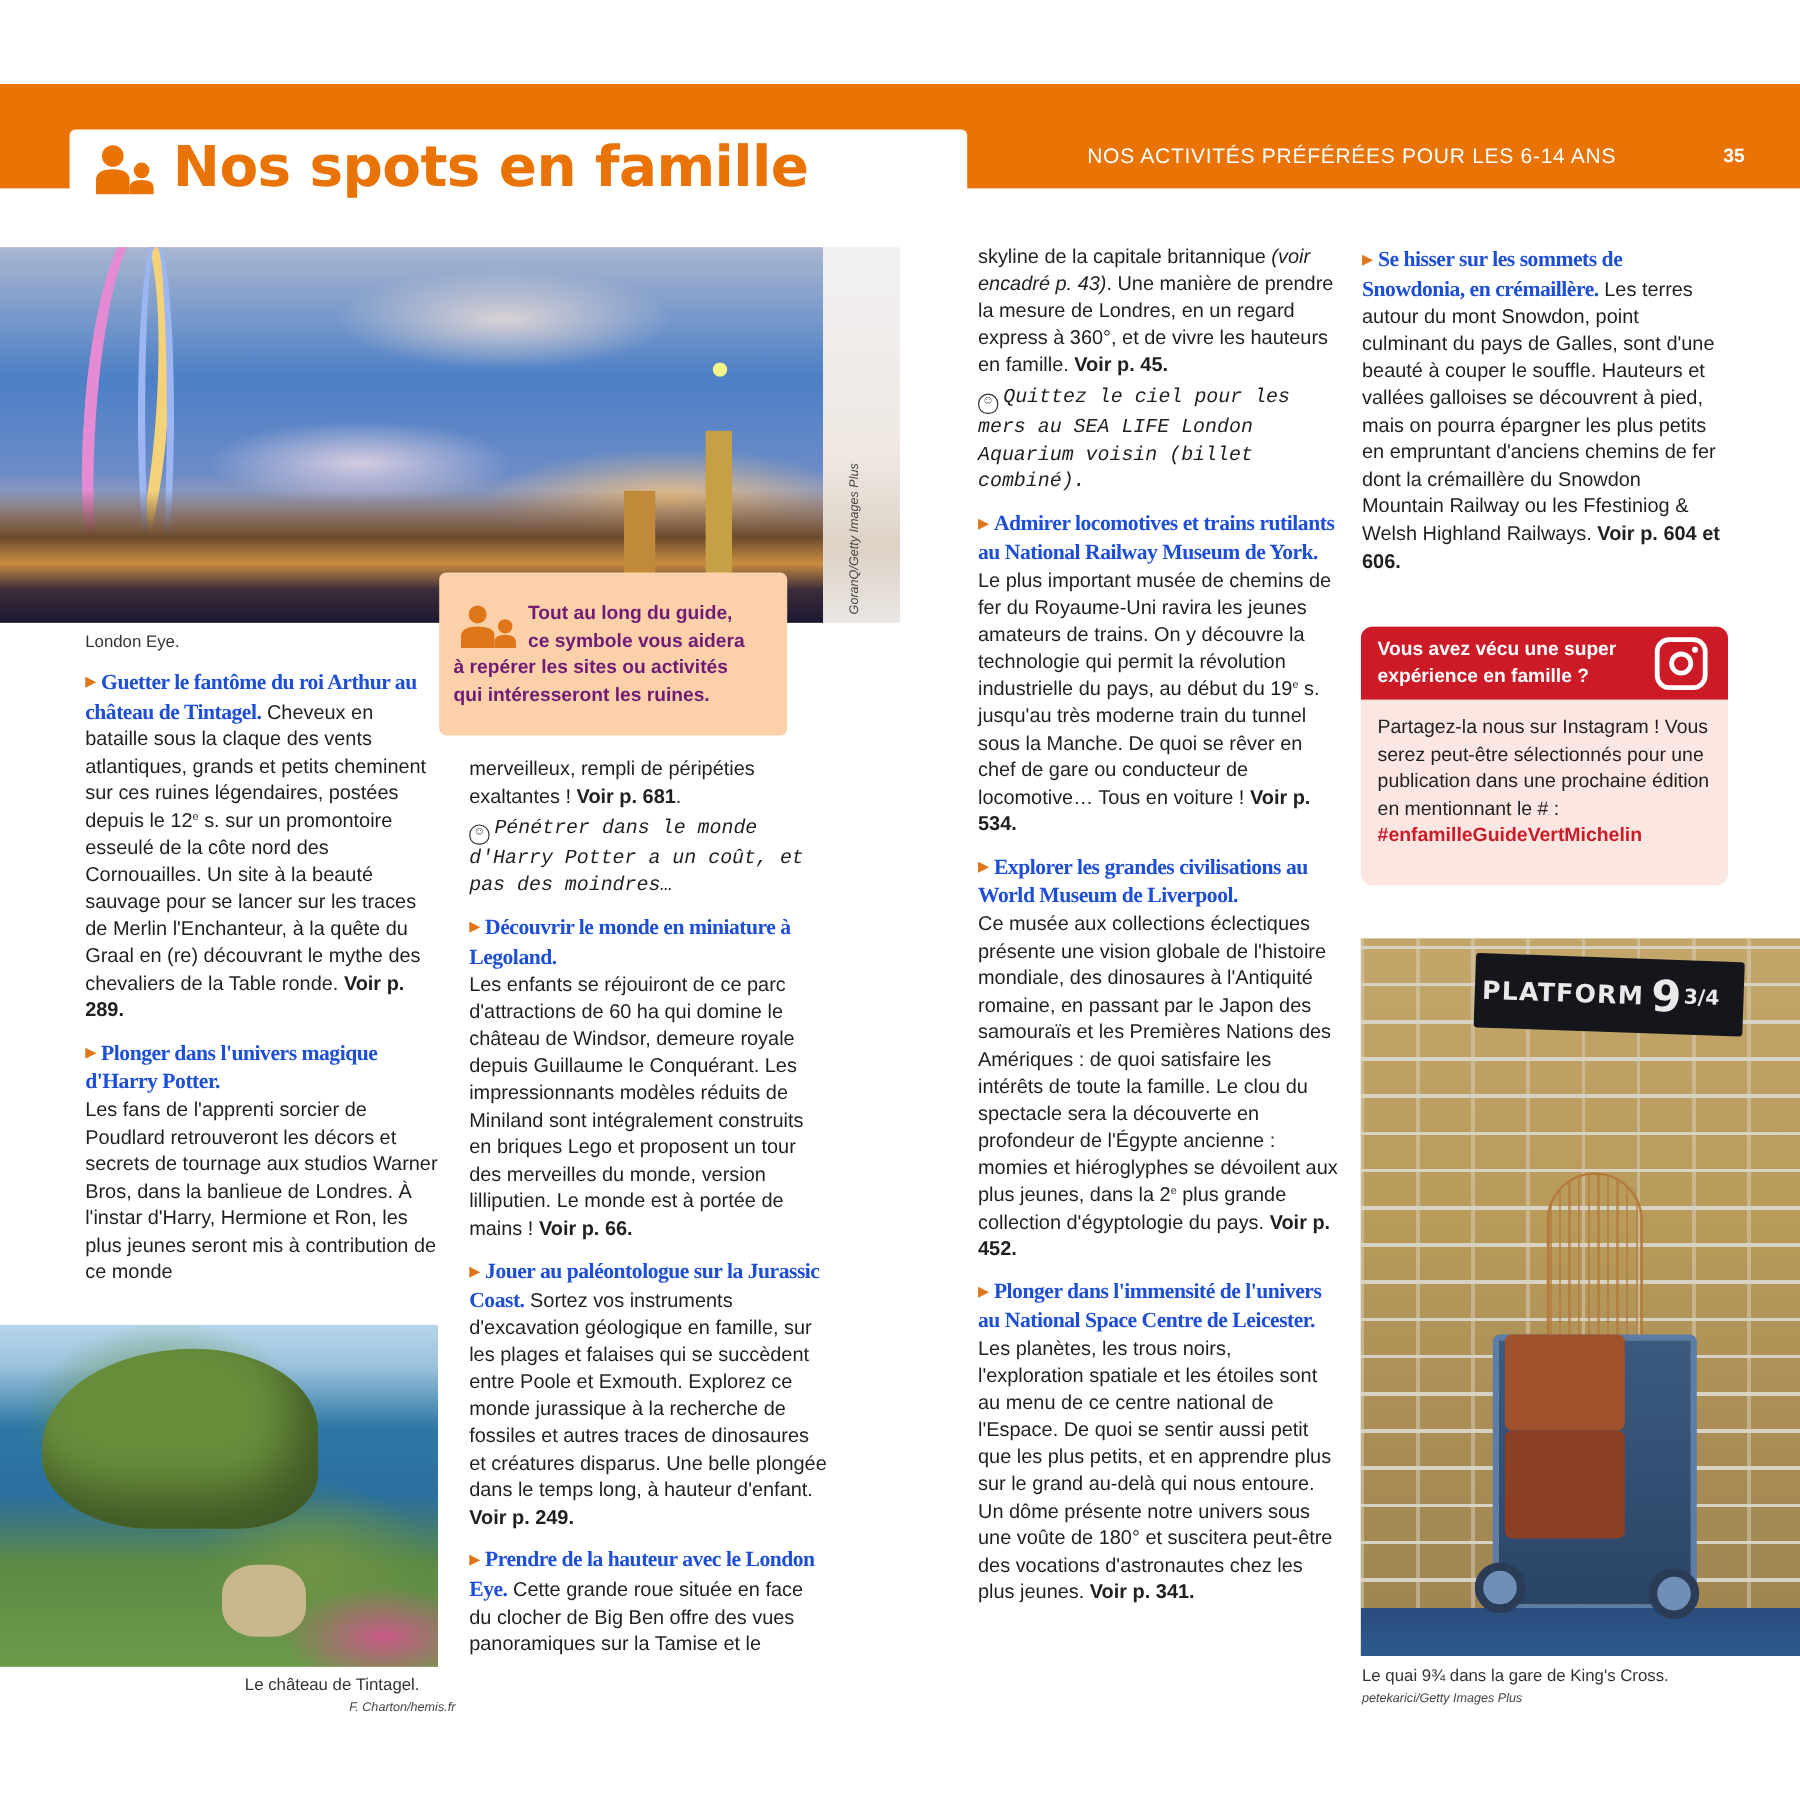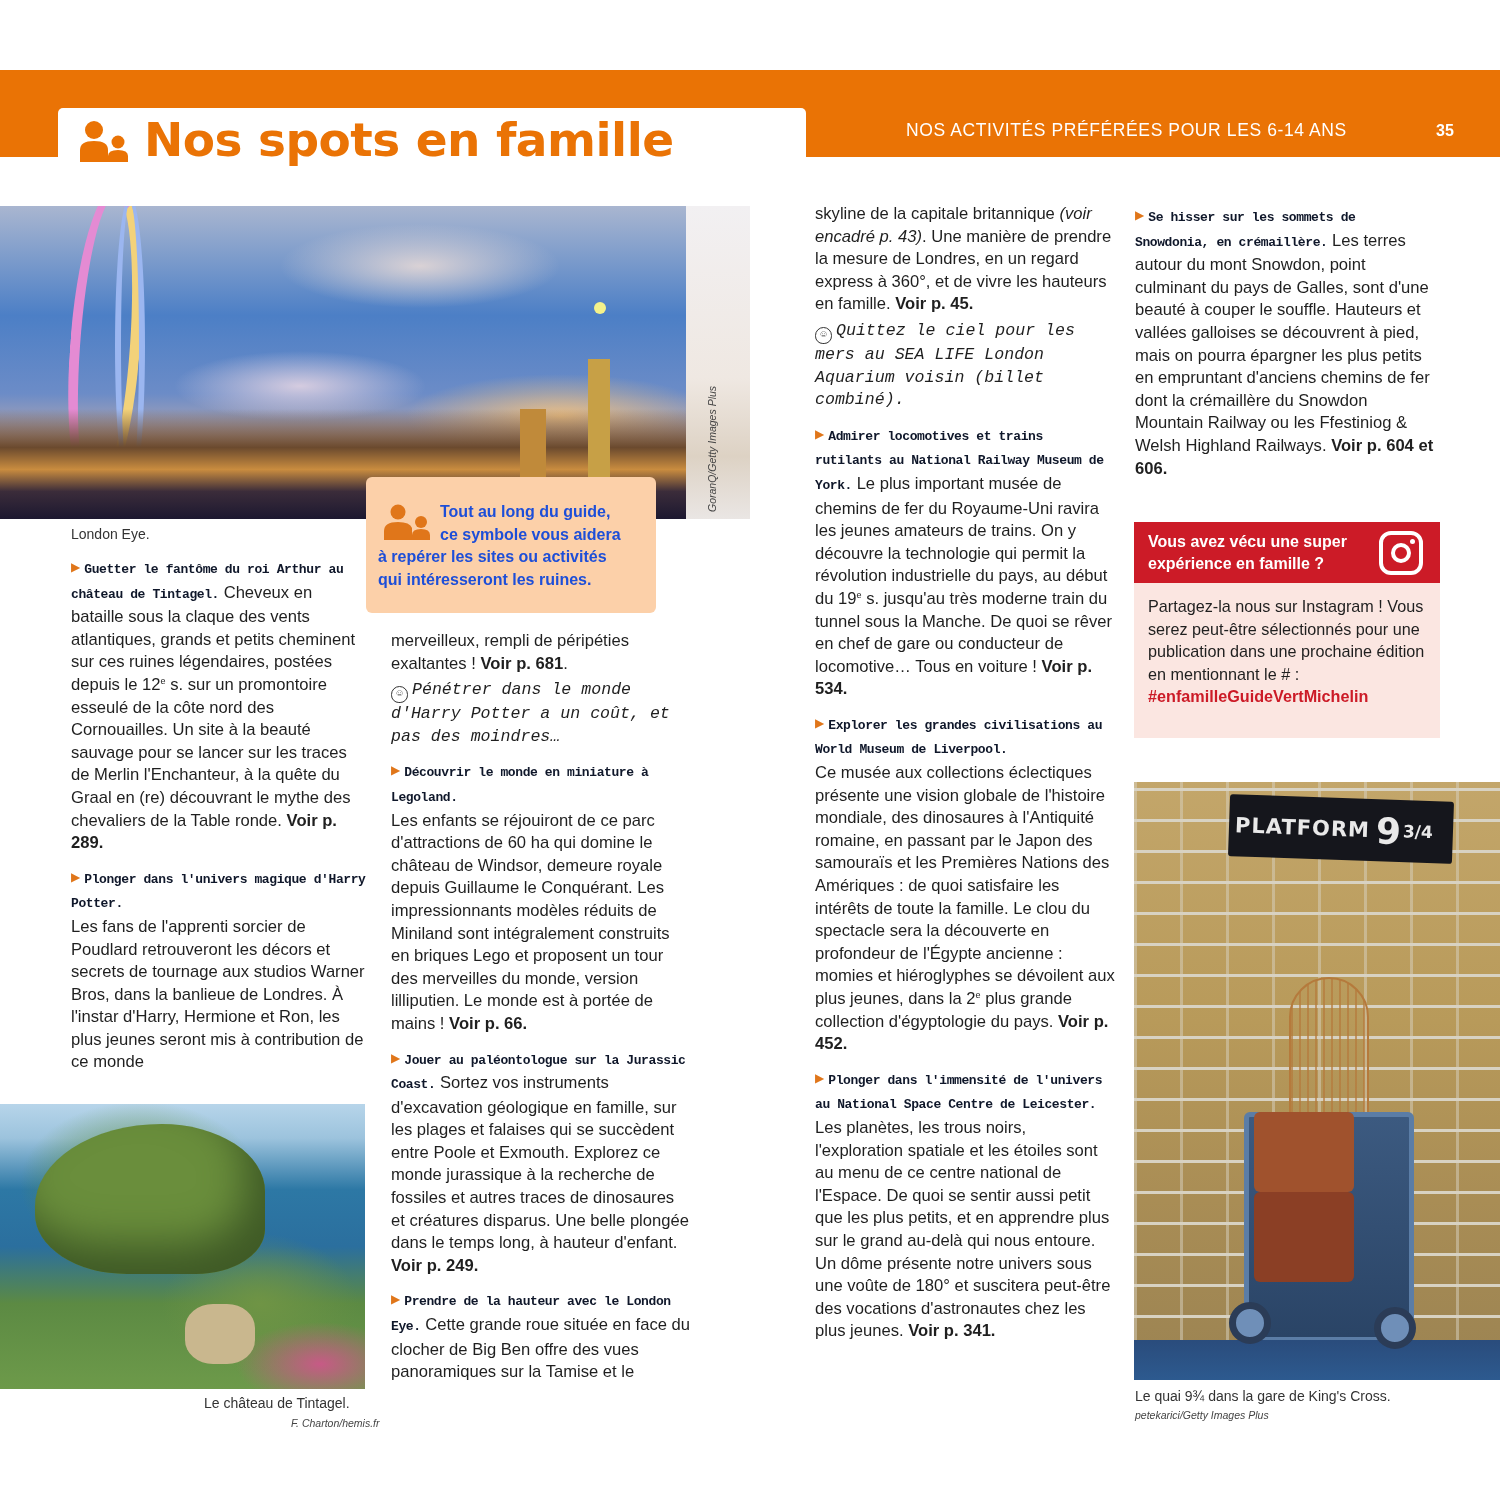--- a/index.html
+++ b/index.html
@@ -24,46 +24,46 @@
   .eye-wheel2 { position: absolute; left: 115px; top: -10px; width: 30px; height: 300px; border-radius: 50%; border: 6px solid #9bb6f0; }
   .skyline { position: absolute; left: 0; bottom: 0; width: 686px; height: 110px;
     background: linear-gradient(180deg, rgba(60,45,40,0) 0%, #6b4a2e 35%, #c98c3f 55%, #3b2c3a 75%, #1c1830 100%); }
   .tower { position: absolute; bottom: 40px; background: #d4a33d; }
   .bigben-face { position: absolute; left: 594px; top: 96px; width: 12px; height: 12px; border-radius: 50%; background: #f5f28a; }
   .photo-eye-strip { left: 686px; top: 206px; width: 64px; height: 313px; background: linear-gradient(180deg, #f2f0f2 0%, #efe8e2 55%, #ddd2c4 80%, #eae6e4 100%); }
   .credit-vertical { position: absolute; left: 706px; top: 512px; transform-origin: left top; transform: rotate(-90deg); font-style: italic; font-size: 10.5px; color: #444; white-space: nowrap; }
 
   .callout { position: absolute; left: 366px; top: 477px; width: 290px; height: 136px; background: #fcd0a9; border-radius: 6px; padding: 24px 10px 0 12px; }
   .callout .cicon { position: absolute; left: 18px; top: 27px; width: 50px; height: 36px; }
-  .callout-text { font-weight: bold; color: #1d4ed8; font-size: 16px; line-height: 22.5px; }
+  .callout-text { font-weight: bold; color: #701a75; font-size: 16px; line-height: 22.5px; }
   .callout-text .l1 { display: block; padding-left: 62px; }
   .callout-text .l2 { display: block; padding-left: 62px; }
 
   .caption { position: absolute; font-size: 14px; color: #333; }
   .credit { position: absolute; font-size: 10.5px; font-style: italic; color: #444; }
 
   .col { position: absolute; font-size: 16.6px; line-height: 22.6px; color: #1f1f1f; }
   .entry { margin-bottom: 12px; }
-  .h { font-family: Liberation Mono, monospace; font-weight: bold; color: #0f172a; font-size: 13px; line-height: 22.6px; letter-spacing: -0.4px; }
+  .h { font-family: Liberation Serif, serif; font-weight: bold; color: #1d4ed8; font-size: 18px; line-height: 22.6px; letter-spacing: -0.4px; }
   .tri { font-family: "DejaVu Sans", sans-serif; font-size: 12px; color: #e0761a; position: relative; top: -2px; margin-right: 4px; }
   .ref { font-weight: bold; }
   .tip { font-style: italic; margin-bottom: 12px; font-family: Liberation Mono, monospace; }
   .tip .smile { display: inline-block; width: 17px; height: 17px; border: 1.5px solid #333; border-radius: 50% 50% 46% 46%; font-size: 10px; line-height: 13px; text-align: center; margin-right: 4px; vertical-align: -2px; font-style: normal; }
   sup { font-size: 9px; vertical-align: 6px; line-height: 0; }
 
   .photo-tintagel { left: 0; top: 1104px; width: 365px; height: 285px;
     background:
       radial-gradient(ellipse 120px 60px at 320px 260px, #c75a86, rgba(199,90,134,0) 70%),
       radial-gradient(ellipse 160px 110px at 140px 80px, #5f8f3a, rgba(95,143,58,0) 75%),
       radial-gradient(ellipse 140px 100px at 260px 200px, #6f9445, rgba(111,148,69,0) 70%),
       linear-gradient(180deg, #b7d5ea 0%, #9cc3dd 12%, #2d78a5 30%, #2b6f9e 50%, #5c8a43 70%, #6d9a4a 100%); }
   .tint-cliff { position: absolute; left: 35px; top: 20px; width: 230px; height: 150px; background: #6a8e3c; border-radius: 55% 45% 30% 40%; box-shadow: inset -20px -30px 40px #3f5a26; }
   .tint-beach { position: absolute; left: 185px; top: 200px; width: 70px; height: 60px; background: #c9b78e; border-radius: 40%; }
 
-  .insta-box { position: absolute; left: 1134px; top: 522px; width: 306px; height: 216px; border-radius: 0; overflow: hidden; background: #fbe6e1; }
+  .insta-box { position: absolute; left: 1134px; top: 522px; width: 306px; height: 216px; border-radius: 10px; overflow: hidden; background: #fbe6e1; }
   .insta-head { height: 61px; background: #cc1b27; padding: 9px 0 0 14px; color: #fff; font-weight: bold; font-size: 16px; line-height: 21.5px; position: relative; }
   .insta-icon { position: absolute; right: 17px; top: 9px; width: 44px; height: 44px; border: 4px solid #fff; border-radius: 12px; }
   .insta-icon::before { content: ""; position: absolute; left: 8px; top: 8px; width: 20px; height: 20px; border: 4px solid #fff; border-radius: 50%; box-sizing: border-box; }
   .insta-icon::after { content: ""; position: absolute; right: 4px; top: 4px; width: 5px; height: 5px; background: #fff; border-radius: 50%; }
   .insta-body { padding: 12px 8px 0 14px; font-size: 16.2px; line-height: 22.6px; color: #1f1f1f; }
   .insta-hash { color: #cc1b27; font-weight: bold; }
 
   .photo-platform { left: 1134px; top: 782px; width: 366px; height: 598px;
     background:
       repeating-linear-gradient(0deg, #d8d2c2 0 3px, transparent 3px 31px),

